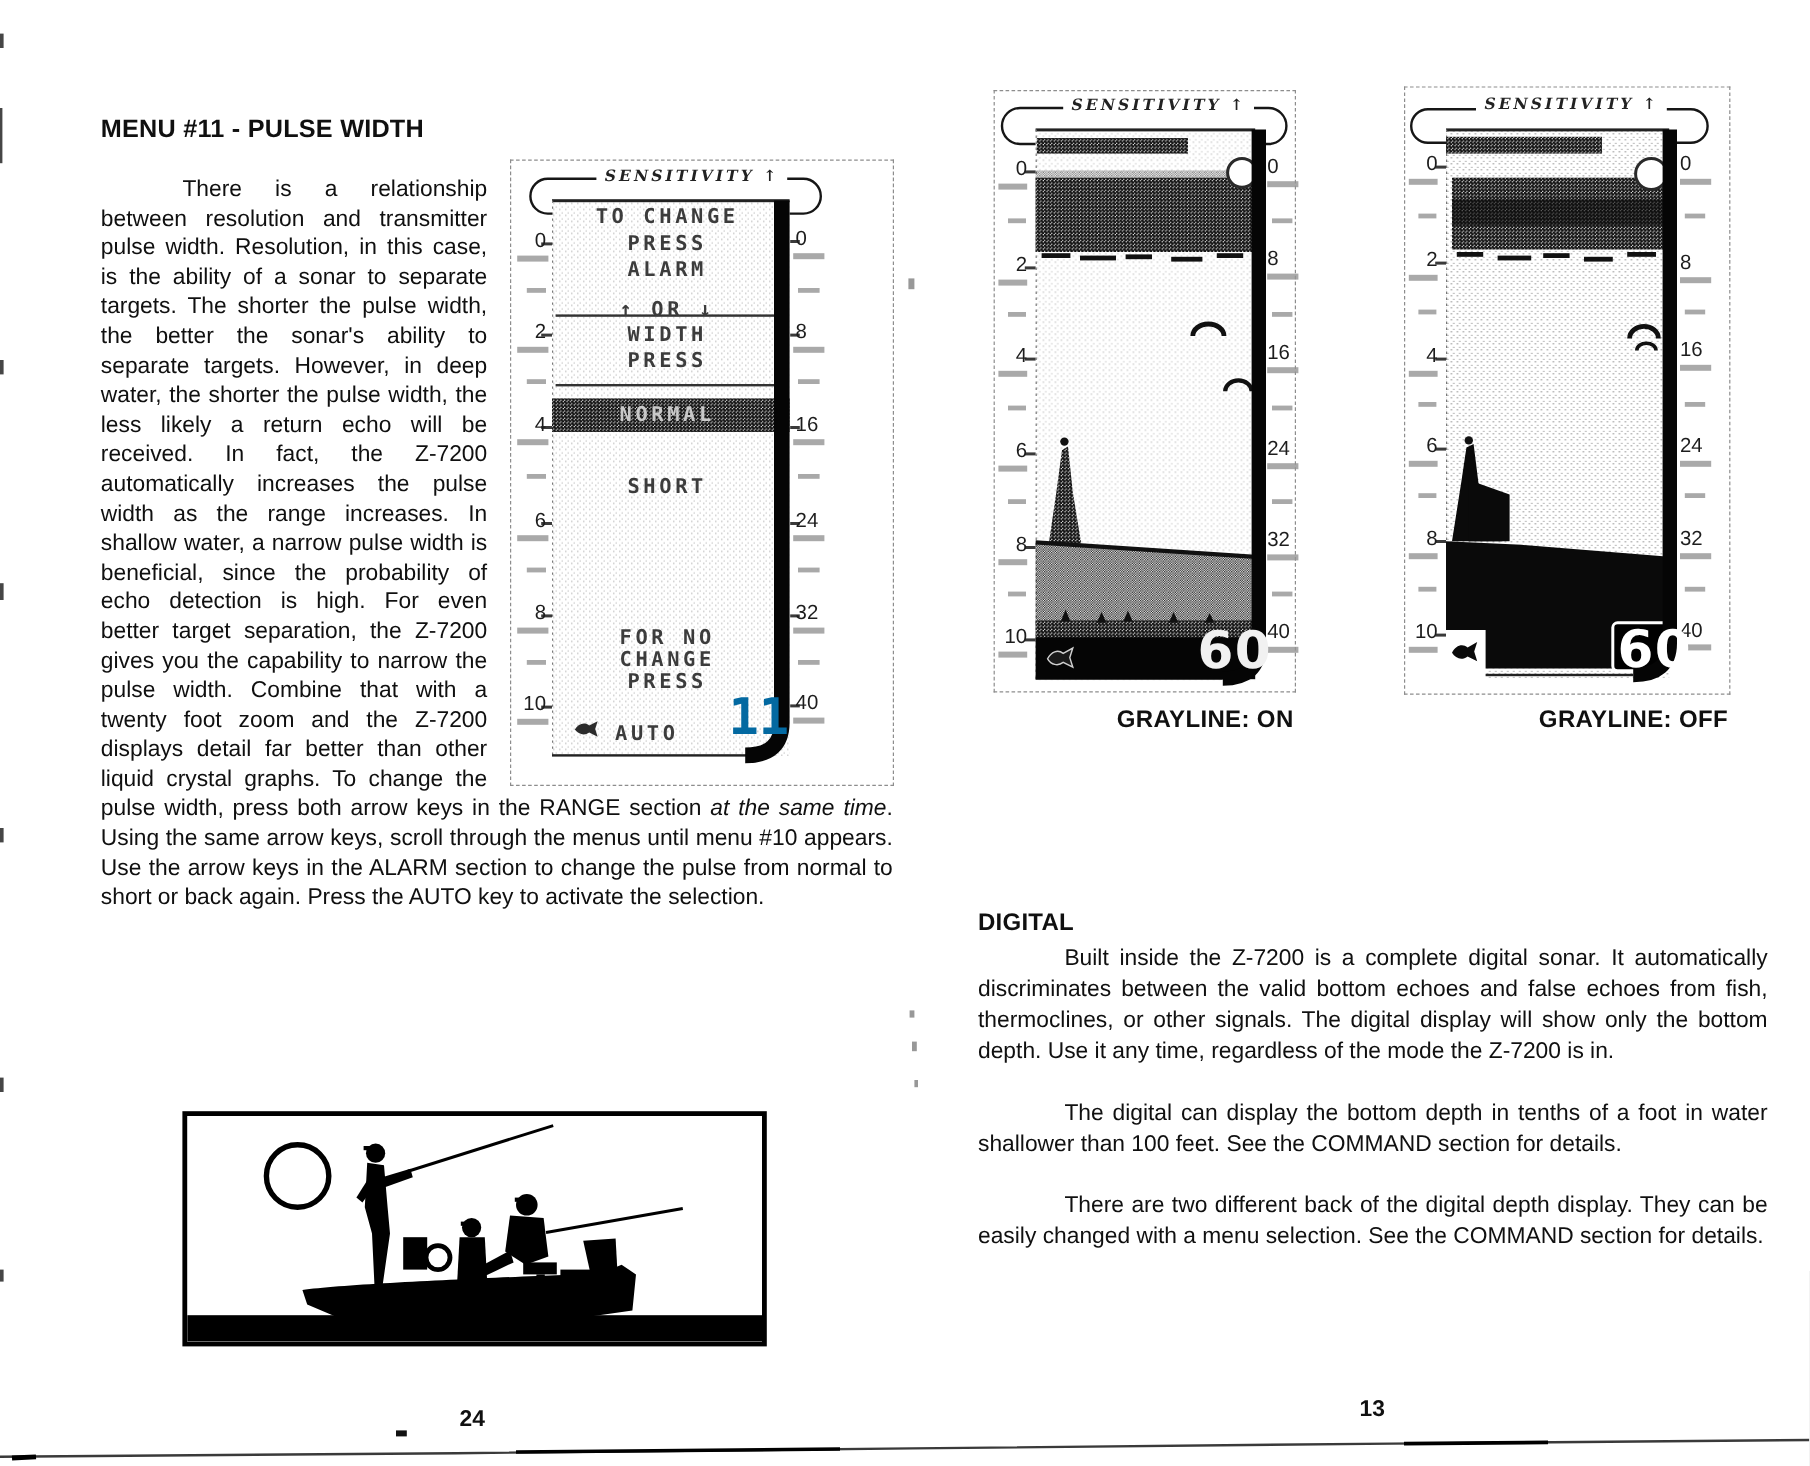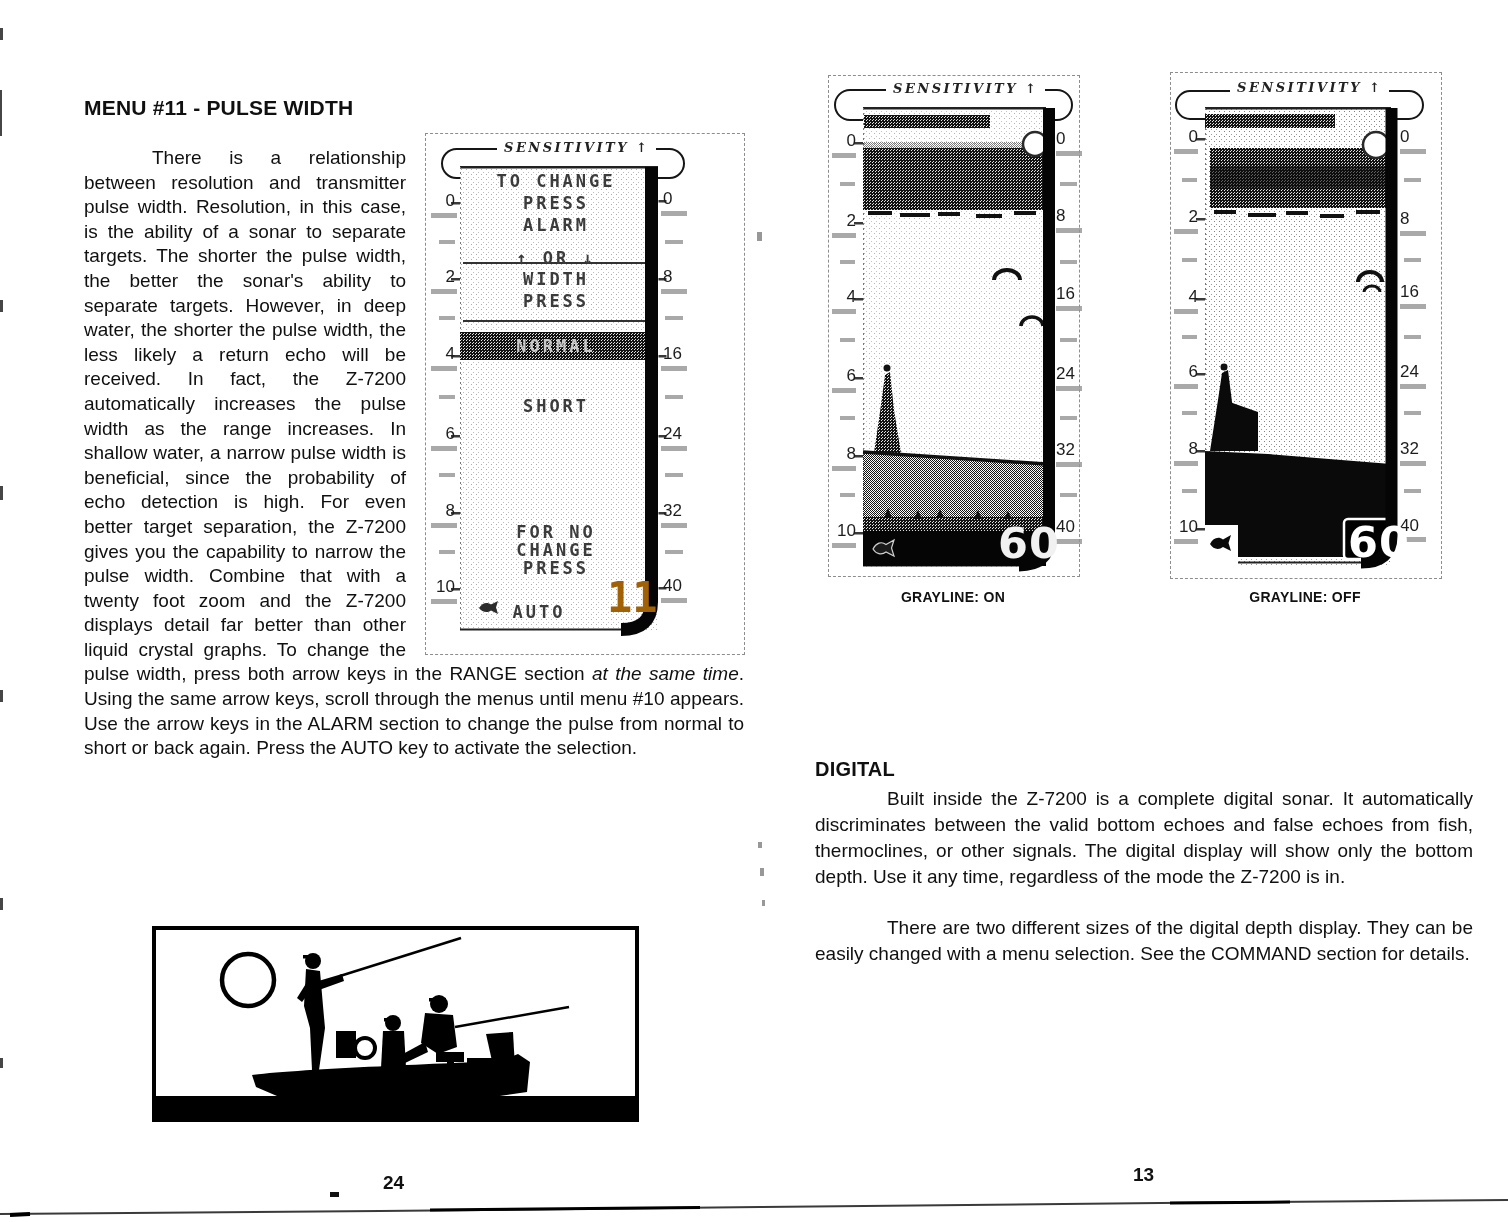--- a/index.html
+++ b/index.html
@@ -6,34 +6,34 @@
   .page{position:relative;width:1508px;height:1222px;background:#ffffff;overflow:hidden;
         font-family:"Liberation Sans",sans-serif;color:#101010}
   .abs{position:absolute}
   .h1{position:absolute;font-weight:bold;font-size:21px;letter-spacing:.2px}
   .bodycol{position:absolute;font-size:19px;line-height:24.6px;text-align:justify}
   .bodycol p{margin:0;text-indent:68px}
   .figspace{float:right;width:330px;height:505px;margin:-14px 0 6px 8px}
   .rtext{position:absolute;width:658px;font-size:19px;line-height:26px;text-align:justify}
   .rtext p{margin:0 0 25px 0;text-indent:72px}
   .pageno{position:absolute;font-size:19px;font-weight:bold}
-  .caption{position:absolute;font-weight:bold;font-size:14px;text-align:center;letter-spacing:.3px}
+  .caption{position:absolute;font-weight:bold;font-size:20px;text-align:right;letter-spacing:.3px}
   
   .unit{position:absolute}
   .dashbox{position:absolute;border:1px dashed #8d8d8d}
   .stadium{position:absolute;border:2.5px solid #161616;border-radius:20px;background:transparent}
   .sens{position:absolute;font-family:"DejaVu Serif",serif;font-style:italic;font-weight:bold;
         font-size:13px;letter-spacing:2.5px;background:#fff;padding:0 7px;color:#222;white-space:nowrap}
   .dl{position:absolute;font-size:17px;color:#1d1d1d;width:26px}
   .dl.r{text-align:left}.dl.l{text-align:right}
   .lcdt{position:absolute;left:35px;width:192px;text-align:center;
         font-family:"DejaVu Sans Mono",monospace;font-weight:bold;font-size:17px;
         letter-spacing:3px;color:#3c3c3c;white-space:nowrap}
   .lcdt.inv{color:#c9c9c9}
-  .bignum{position:absolute;font-family:"DejaVu Sans Mono",monospace;font-weight:bold;color:#a16207}
+  .bignum{position:absolute;font-family:"DejaVu Sans Mono",monospace;font-weight:bold;color:#0369a1}
   .depth60{position:absolute;font-weight:bold;font-size:43px;font-family:"DejaVu Sans",sans-serif;
            color:#f1f1f1;letter-spacing:1px}
   .mark{position:absolute;background:#262626;opacity:.85}
   .tinymark{position:absolute;background:#7e7e7e;opacity:.8}
   svg{position:absolute;left:0;top:0}
   i{font-style:italic}
 </style>
 </head>
 <body>
 
@@ -341,21 +341,22 @@
     <span class="dl r" style="left:232px;top:292px">24</span>
     <span class="dl r" style="left:232px;top:369px">32</span>
     <span class="dl r" style="left:232px;top:446px">40</span>
     <span class="depth60" style="left:180px;top:447px;color:#fff">60</span>
     <div class="caption" style="left:2px;top:519px;width:270px">GRAYLINE: OFF</div>
   </div>
 
   <div class="h1" style="left:815px;top:758px;font-size:20px">DIGITAL</div>
   <div class="rtext" style="left:815px;top:786px">
     <p>Built inside the Z-7200 is a complete digital sonar.  It automatically discriminates between the valid bottom echoes and false echoes from fish, thermoclines, or other signals.   The digital display will show only the bottom depth.   Use it any time, regardless of the mode the Z-7200 is in.</p>
-    <p>There are two different sizes of the digital depth display.  They can be easily changed with a menu selection.  See the COMMAND section for details.</p>
+    <p>The digital can display the bottom depth in tenths of a foot in water shallower than 100 feet.  See the COMMAND section for details.</p>
+    <p>There are two different back of the digital depth display.  They can be easily changed with a menu selection.  See the COMMAND section for details.</p>
   </div>
 
   <span class="pageno" style="left:1133px;top:1164px">13</span>
 
   <div class="mark" style="left:0;top:28px;width:3px;height:12px"></div>
   <div class="mark" style="left:0;top:90px;width:2px;height:46px"></div>
   <div class="mark" style="left:0;top:300px;width:3px;height:12px"></div>
   <div class="mark" style="left:0;top:486px;width:3px;height:14px"></div>
   <div class="mark" style="left:0;top:690px;width:3px;height:12px"></div>
   <div class="mark" style="left:0;top:898px;width:3px;height:12px"></div>

